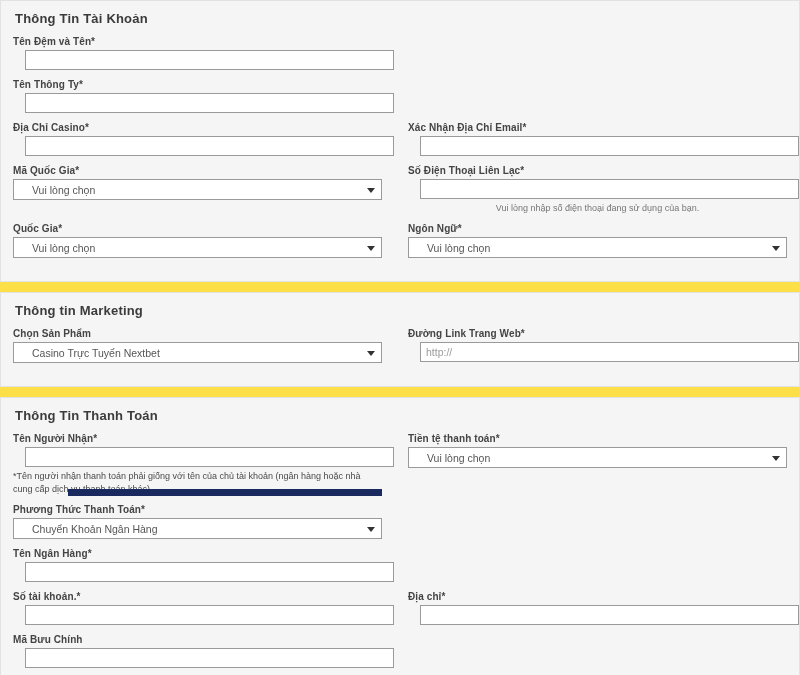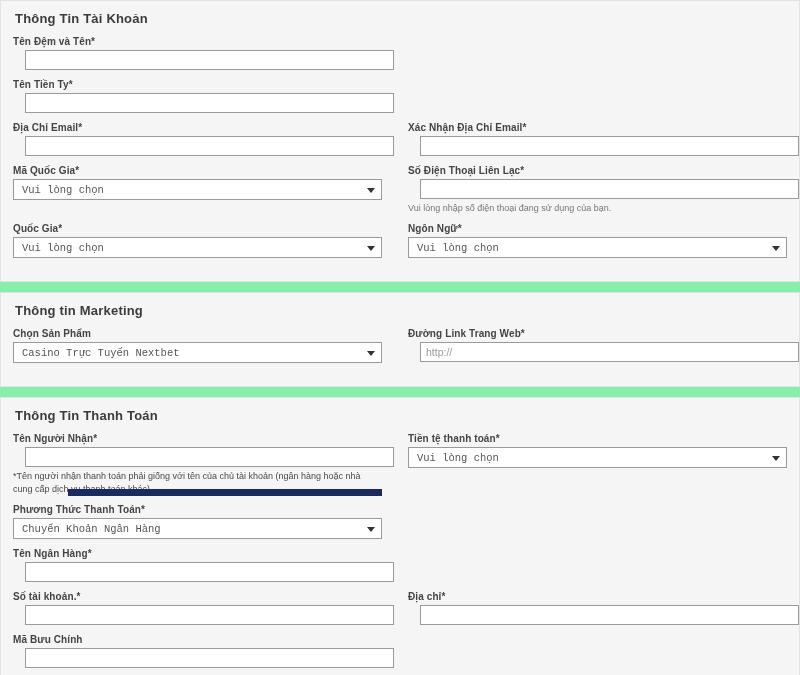--- a/index.html
+++ b/index.html
@@ -12,21 +12,21 @@
     height: 675px;
     font-family: "Liberation Sans", sans-serif;
     font-size: 11px;
     color: #333333;
     overflow: hidden;
   }
   .page {
     width: 800px;
     height: 496px;
     position: relative;
-    background: #86efac;
+    background: #fde047;
     box-sizing: border-box;
   }
   .section {
     background: #f5f5f5;
     border: 1px solid #e2e2e2;
     box-sizing: border-box;
     padding: 8px 12px 14px 12px;
     margin: 0 0 10px 0;
   }
   .section-title {
@@ -80,24 +80,24 @@
     position: relative;
     width: 100%;
   }
   select.sel {
     display: block;
     width: 100%;
     height: 21px;
     box-sizing: border-box;
     border: 1px solid #9a9a9a;
     background: #ffffff;
-    font-family: Liberation Mono, monospace;
+    font-family: Liberation Sans, sans-serif;
     font-size: 10.5px;
     color: #555555;
-    padding: 1px 20px 1px 8px;
+    padding: 1px 20px 1px 18px;
     -webkit-appearance: none;
     -moz-appearance: none;
     appearance: none;
     outline: none;
   }
   .caret {
     position: absolute;
     right: 7px;
     top: 50%;
     margin-top: -2px;
@@ -106,20 +106,21 @@
     border-left: 4px solid transparent;
     border-right: 4px solid transparent;
     border-top: 5px solid #333333;
     pointer-events: none;
   }
   .hint {
     font-size: 9px;
     color: #777777;
     margin-top: 3px;
     line-height: 1.35;
+    text-align: center;
   }
   .note {
     font-size: 9px;
     font-weight: normal;
     color: #4a4a4a;
     margin-top: 3px;
     line-height: 1.4;
   }
   .footer-bar {
     position: absolute;
@@ -148,31 +149,31 @@
         <div class="field">
           <span class="label">Tên Đệm và Tên*</span>
           <input class="text" type="text" value="" style="">
         </div>
       </div>
     </div>
 
     <div class="row">
       <div class="col">
         <div class="field">
-          <span class="label">Tên Tiền Ty*</span>
+          <span class="label">Tên Thông Ty*</span>
           <input class="text" type="text" value="" style="">
         </div>
       </div>
       <div class="col right"></div>
     </div>
 
     <div class="row">
       <div class="col">
         <div class="field">
-          <span class="label">Địa Chỉ Email*</span>
+          <span class="label">Địa Chỉ Casino*</span>
           <input class="text" type="text" value="" style="">
         </div>
       </div>
       <div class="col right">
         <div class="field">
           <span class="label">Xác Nhận Địa Chỉ Email*</span>
           <input class="text" type="text" value="" style="">
         </div>
       </div>
     </div>

